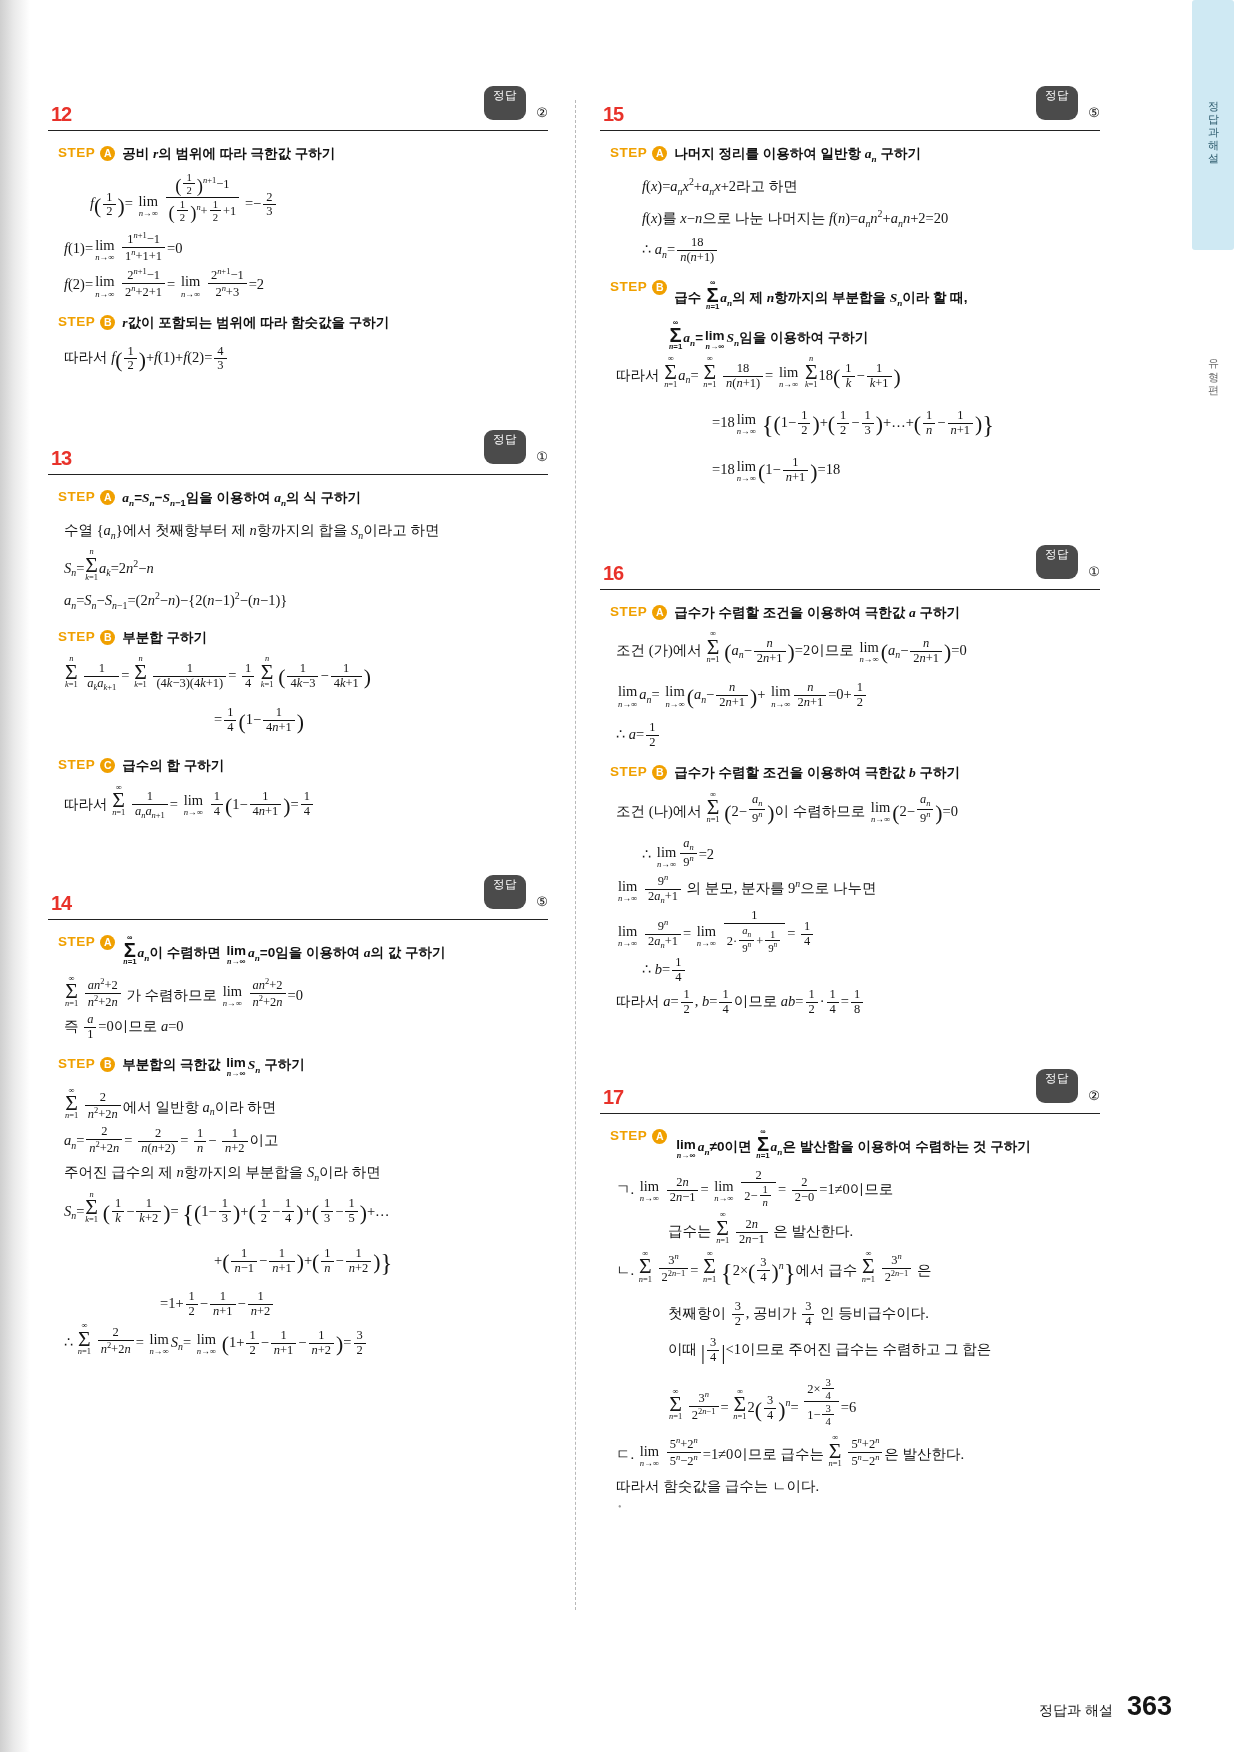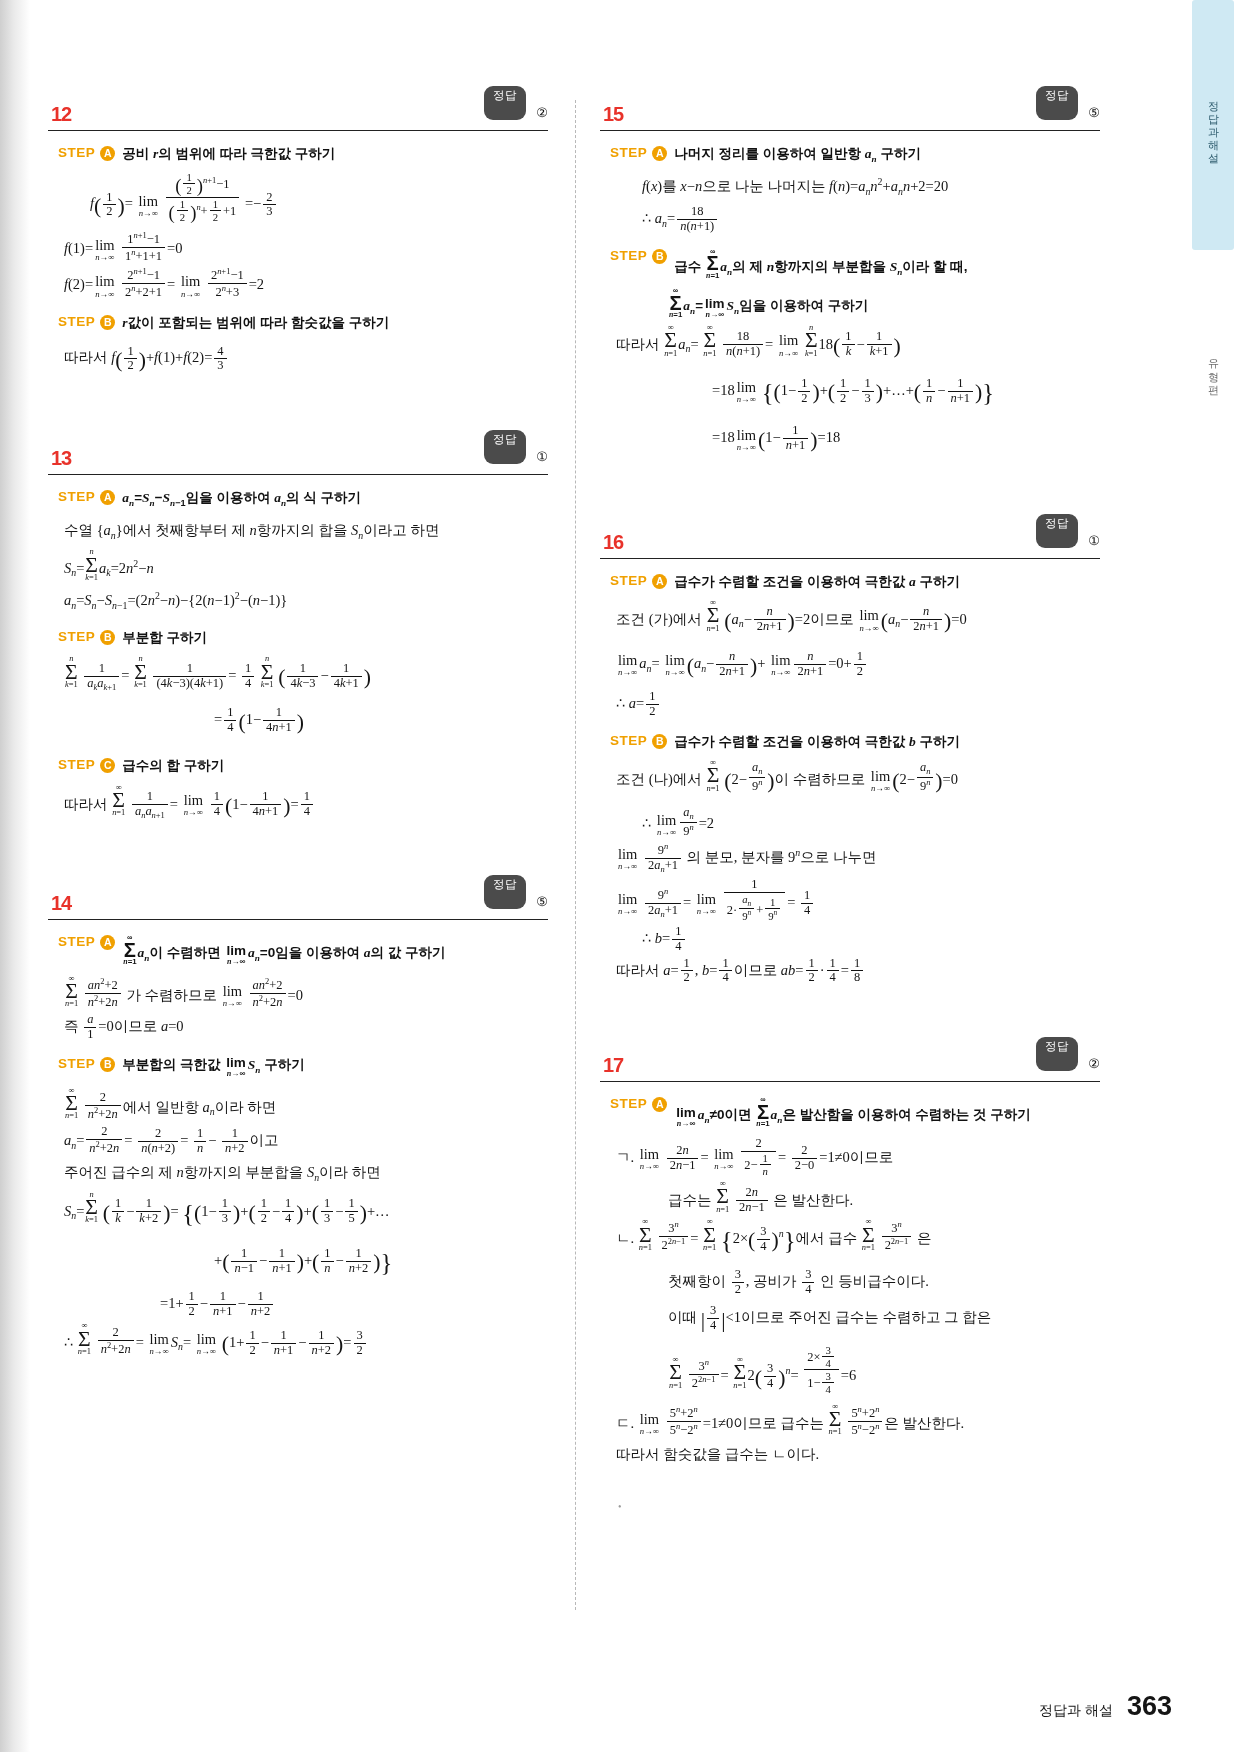--- a/index.html
+++ b/index.html
@@ -375,20 +375,21 @@
         <span class="answer-pill">정답</span>
         <span class="answer-val">⑤</span>
       </div>
 
       <div class="step">
         <span class="step-label">STEP</span>
         <span class="step-badge">A</span>
         <span class="step-text">나머지 정리를 이용하여 일반항 <i>a</i><sub><i>n</i></sub> 구하기</span>
       </div>
       <div class="body">
+        <div class="ln indent1"><i>f</i>(<i>x</i>)=<i>a</i><sub><i>n</i></sub><i>x</i><sup>2</sup>+<i>a</i><sub><i>n</i></sub><i>x</i>+2라고 하면</div>
         <div class="ln indent1"><i>f</i>(<i>x</i>)를 <i>x</i>−<i>n</i>으로 나눈 나머지는 <i>f</i>(<i>n</i>)=<i>a</i><sub><i>n</i></sub><i>n</i><sup>2</sup>+<i>a</i><sub><i>n</i></sub><i>n</i>+2=20</div>
         <div class="ln indent1">∴ <i>a</i><sub><i>n</i></sub>=<span class="frac"><span class="num">18</span><span class="den"><i>n</i>(<i>n</i>+1)</span></span></div>
       </div>
 
       <div class="step">
         <span class="step-label">STEP</span>
         <span class="step-badge">B</span>
         <span class="step-text">급수 <span class="sum"><span class="up">∞</span><span class="sig">Σ</span><span class="lo"><i>n</i>=1</span></span><i>a</i><sub><i>n</i></sub>의 제 <i>n</i>항까지의 부분합을 <i>S</i><sub><i>n</i></sub>이라 할 때,</span>
       </div>
       <div class="body">

